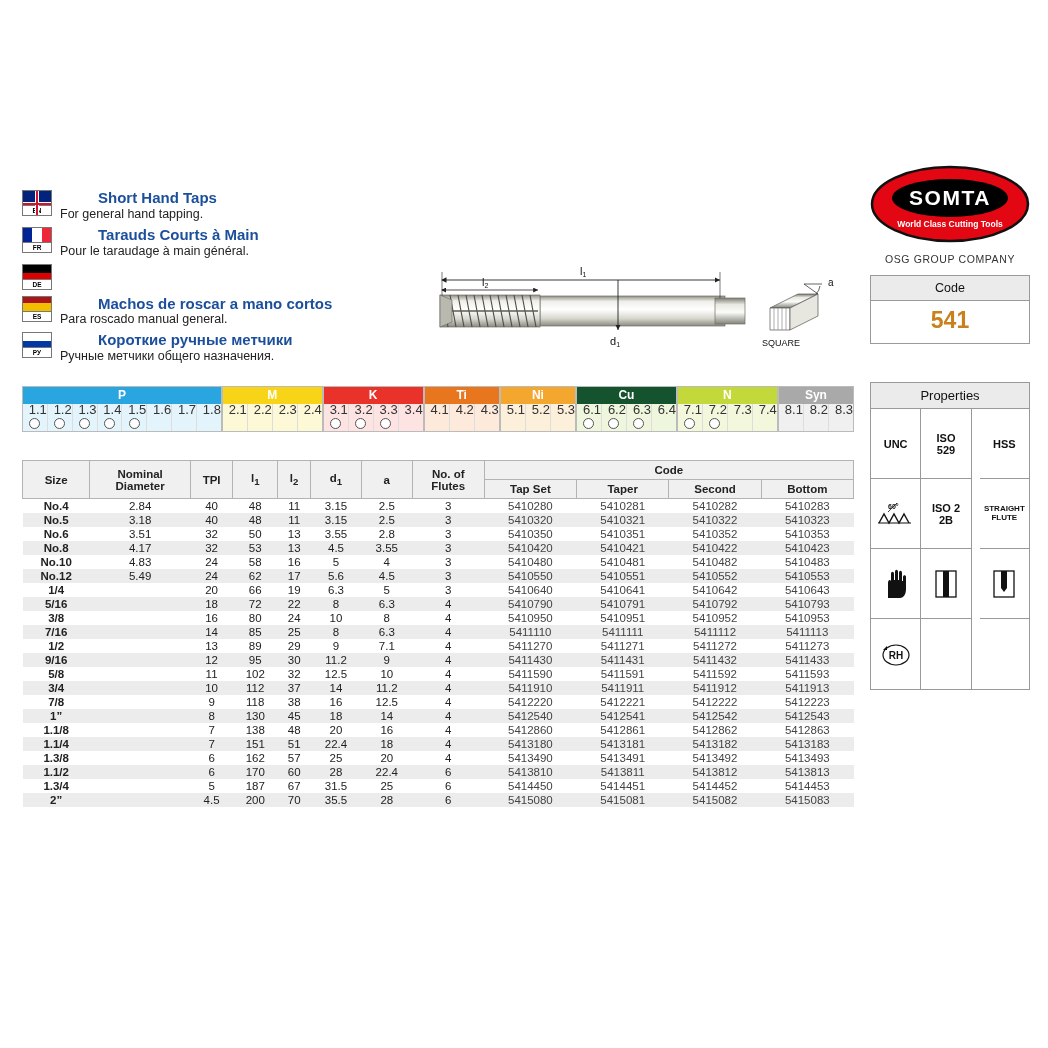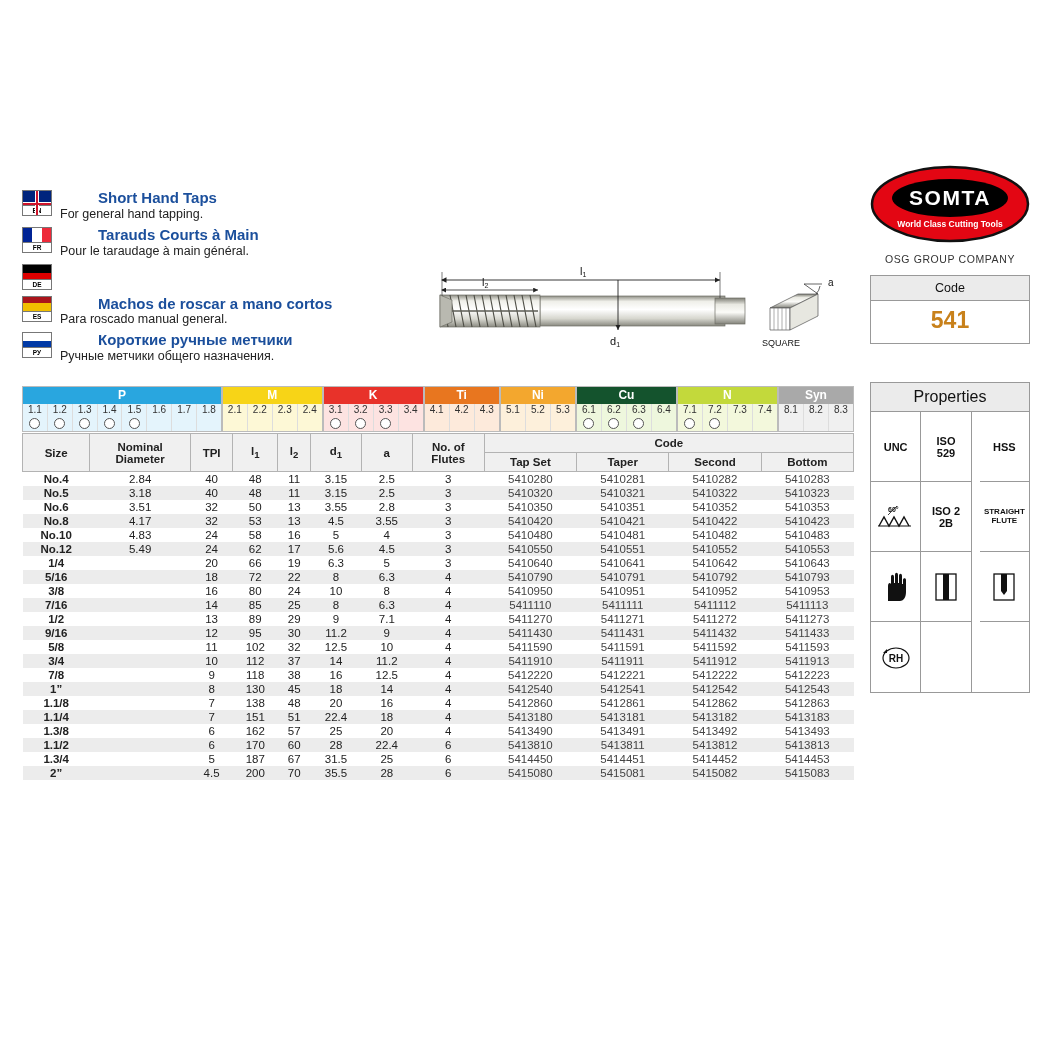--- a/index.html
+++ b/index.html
@@ -62,36 +62,36 @@
   .code-box .hdr{background:#ebebeb;text-align:center;font-size:12.5px;padding:5px 0;border-bottom:1px solid #999;}
   .code-box .val{text-align:center;font-size:23px;font-weight:bold;color:#c8811b;padding:6px 0 9px;}
 
   
   .matbar{position:absolute;left:22px;top:386px;width:832px;display:flex;}
   .mat{border:1px solid #bbb;box-sizing:border-box;}
   .mat .mh{text-align:center;font-weight:bold;font-size:12px;color:#fff;line-height:17px;height:17px;}
   .mat .mc{display:flex;}
   .mat .cell{flex:1;border-left:1px solid #ddd;box-sizing:border-box;text-align:center;}
   .mat .cell:first-child{border-left:none;}
-  .mat .cell .n{font-size:10px;line-height:11px;color:#333;}
+  .mat .cell .n{font-size:13px;line-height:11px;color:#333;text-align:right;}
   .mat .cell .dot{height:16px;}
   .mat .cell .dot span{display:inline-block;width:9px;height:9px;border:1px solid #555;border-radius:50%;background:#fff;margin-top:2px;}
 
   
-  .tbl{position:absolute;left:22px;top:433px;width:832px;border-collapse:collapse;font-size:11.5px;}
+  .tbl{position:absolute;left:22px;top:460px;width:832px;border-collapse:collapse;font-size:11.5px;}
   .tbl th{border:1px solid #b3b3b3;background:#f0f0f0;font-weight:bold;font-size:11.5px;padding:3px 2px;color:#222;}
   .tbl td{border-left:1px solid transparent;border-right:1px solid transparent;padding:1px 2px;text-align:center;color:#222;font-size:11.5px;}
   .tbl tbody tr:nth-child(odd){background:#ffffff;}
   .tbl tbody tr:nth-child(even){background:#ececec;}
   .tbl td.size{font-weight:bold;}
   .tbl td.code{color:#444;}
 
   
   .props{position:absolute;left:870px;top:382px;width:158px;border:1px solid #999;}
-  .props .phdr{background:#ebebeb;text-align:center;font-size:16px;padding:5px 0;border-bottom:1px solid #999;}
+  .props .phdr{background:#ebebeb;text-align:center;font-size:13px;padding:5px 0;border-bottom:1px solid #999;}
   .prow{display:flex;}
   .pcell{flex:1;border-right:1px solid #999;border-bottom:1px solid #999;box-sizing:border-box;height:70px;display:flex;flex-direction:column;align-items:center;justify-content:center;text-align:center;font-size:11px;font-weight:bold;}
   .pcell:last-child{border-right:none;margin-left:8px;}
   .pcell .small{font-size:8px;font-weight:bold;line-height:1.05;}
   .prow:last-child .pcell{border-bottom:none;}
 </style>
 </head>
 <body>
 
 <div class="lang-block">

